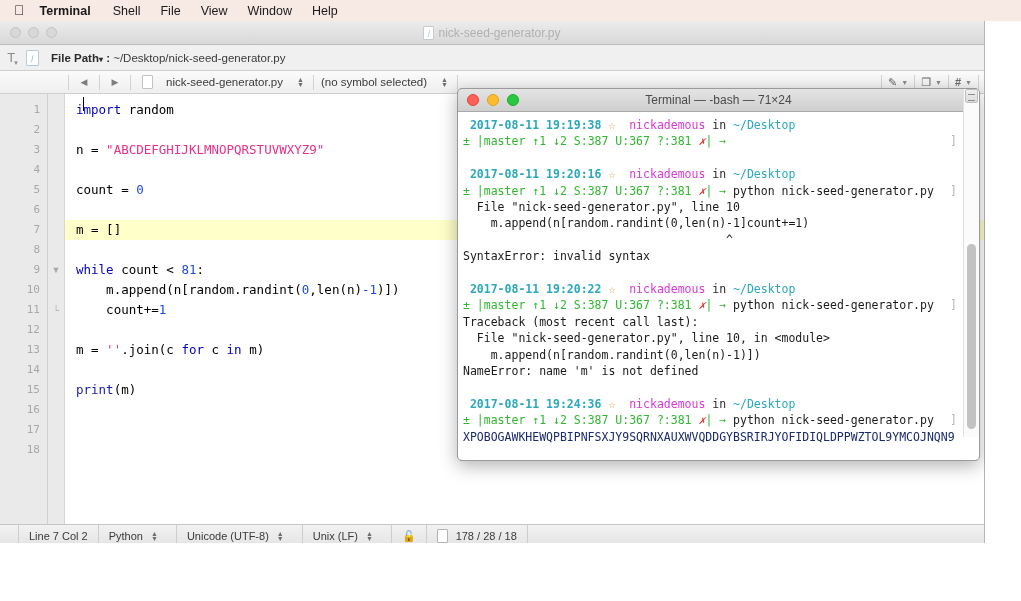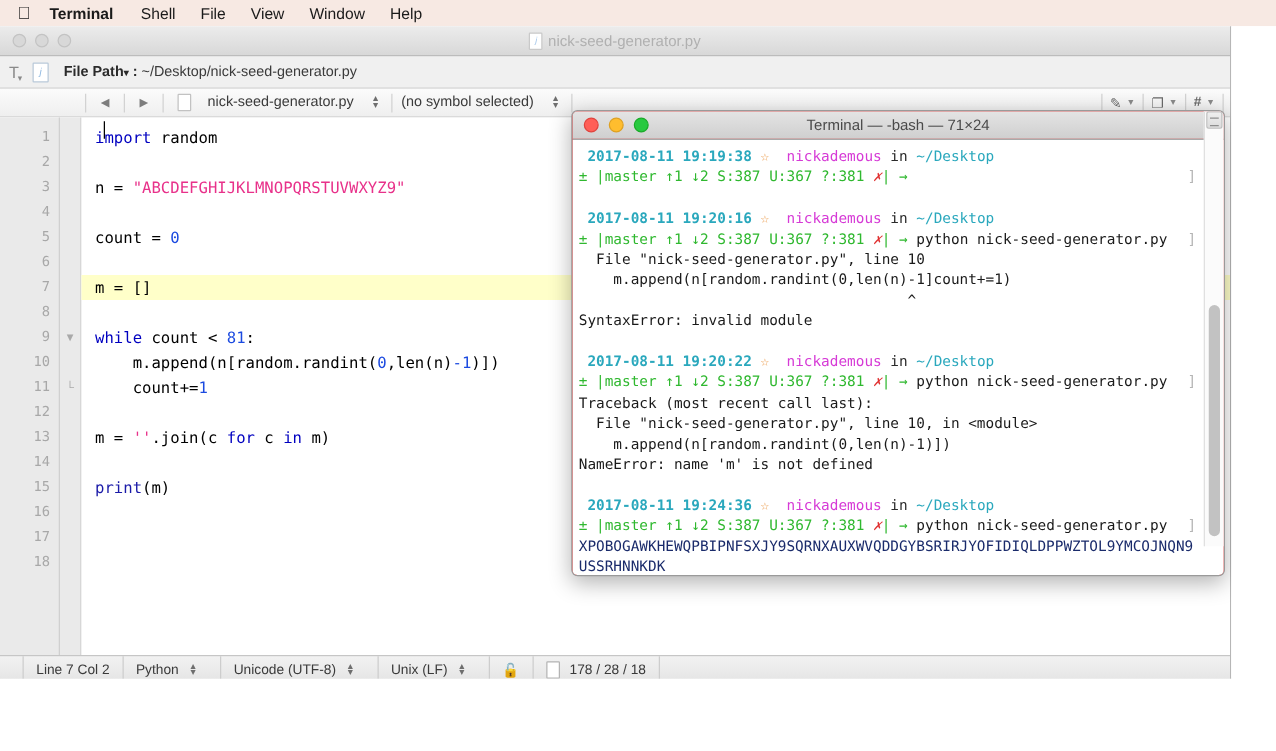--- a/index.html
+++ b/index.html
@@ -131,21 +131,21 @@
   .sb-grow{flex:1;border-right:none;}
   .lockicon{font-size:11px;color:#5a5a5a;}
   .sbdoc{
     width:9px;height:12px;border:1px solid #b4b4b4;background:#fff;border-radius:1px;
     margin-right:8px;
   }
 
   
   .terminal{
     position:absolute;left:457px;top:88px;width:521px;height:371px;
-    background:#ef4444;
+    background:#a21caf;
     border:1px solid #9a9a9a;border-radius:5px;
     box-shadow:0 5px 18px rgba(0,0,0,0.30);
     overflow:hidden;
   }
   .term-title{
     height:22px;background:linear-gradient(#e4e4e4,#cfcfcf);
     border-bottom:1px solid #a9a9a9;
     display:flex;align-items:center;position:relative;
   }
   .term-traffic{display:flex;gap:8px;padding-left:9px;}
@@ -366,33 +366,32 @@
     </div>
     <div class="term-body" id="termbody">
         <div class="tline"><span class="c-time"> 2017-08-11 19:19:38</span><span class="c-star"> ☆</span><span class="c-user">  nickademous</span><span class="c-in"> in</span><span class="c-path"> ~/Desktop</span></div>
         <div class="tline" style="position: relative;"><span class="c-git">± |master</span><span class="c-git"> ↑1</span><span class="c-git"> ↓2</span><span class="c-git"> S:387</span><span class="c-git"> U:367</span><span class="c-git"> ?:381</span><span class="c-x"> ✗</span><span class="c-git">|</span><span class="c-arrow"> → </span><span class="bracket">]</span></div>
         <div class="tline">&nbsp;</div>
         <div class="tline"><span class="c-time"> 2017-08-11 19:20:16</span><span class="c-star"> ☆</span><span class="c-user">  nickademous</span><span class="c-in"> in</span><span class="c-path"> ~/Desktop</span></div>
         <div class="tline" style="position: relative;"><span class="c-git">± |master</span><span class="c-git"> ↑1</span><span class="c-git"> ↓2</span><span class="c-git"> S:387</span><span class="c-git"> U:367</span><span class="c-git"> ?:381</span><span class="c-x"> ✗</span><span class="c-git">|</span><span class="c-arrow"> → </span><span class="c-cmd">python nick-seed-generator.py</span><span class="bracket">]</span></div>
         <div class="tline"><span class="c-out">  File "nick-seed-generator.py", line 10</span></div>
         <div class="tline"><span class="c-out">    m.append(n[random.randint(0,len(n)-1]count+=1)</span></div>
         <div class="tline"><span class="c-out">                                      ^</span></div>
-        <div class="tline"><span class="c-out">SyntaxError: invalid module</span></div>
+        <div class="tline"><span class="c-out">SyntaxError: invalid syntax</span></div>
         <div class="tline">&nbsp;</div>
         <div class="tline"><span class="c-time"> 2017-08-11 19:20:22</span><span class="c-star"> ☆</span><span class="c-user">  nickademous</span><span class="c-in"> in</span><span class="c-path"> ~/Desktop</span></div>
         <div class="tline" style="position: relative;"><span class="c-git">± |master</span><span class="c-git"> ↑1</span><span class="c-git"> ↓2</span><span class="c-git"> S:387</span><span class="c-git"> U:367</span><span class="c-git"> ?:381</span><span class="c-x"> ✗</span><span class="c-git">|</span><span class="c-arrow"> → </span><span class="c-cmd">python nick-seed-generator.py</span><span class="bracket">]</span></div>
         <div class="tline"><span class="c-out">Traceback (most recent call last):</span></div>
         <div class="tline"><span class="c-out">  File "nick-seed-generator.py", line 10, in &lt;module&gt;</span></div>
         <div class="tline"><span class="c-out">    m.append(n[random.randint(0,len(n)-1)])</span></div>
         <div class="tline"><span class="c-out">NameError: name 'm' is not defined</span></div>
         <div class="tline">&nbsp;</div>
         <div class="tline"><span class="c-time"> 2017-08-11 19:24:36</span><span class="c-star"> ☆</span><span class="c-user">  nickademous</span><span class="c-in"> in</span><span class="c-path"> ~/Desktop</span></div>
         <div class="tline" style="position: relative;"><span class="c-git">± |master</span><span class="c-git"> ↑1</span><span class="c-git"> ↓2</span><span class="c-git"> S:387</span><span class="c-git"> U:367</span><span class="c-git"> ?:381</span><span class="c-x"> ✗</span><span class="c-git">|</span><span class="c-arrow"> → </span><span class="c-cmd">python nick-seed-generator.py</span><span class="bracket">]</span></div>
         <div class="tline"><span class="c-rand">XPOBOGAWKHEWQPBIPNFSXJY9SQRNXAUXWVQDDGYBSRIRJYOFIDIQLDPPWZTOL9YMCOJNQN9</span></div>
-        <div class="tline"><span class="c-rand">USSRHNNKDK</span></div>
       </div>
     <div class="term-scroll">
       <div class="tophat"></div>
       <div class="thumb"></div>
     </div>
   </div>
 
   <div class="desk-right"></div>
   <div class="desk-bottom"></div>
 </div>

